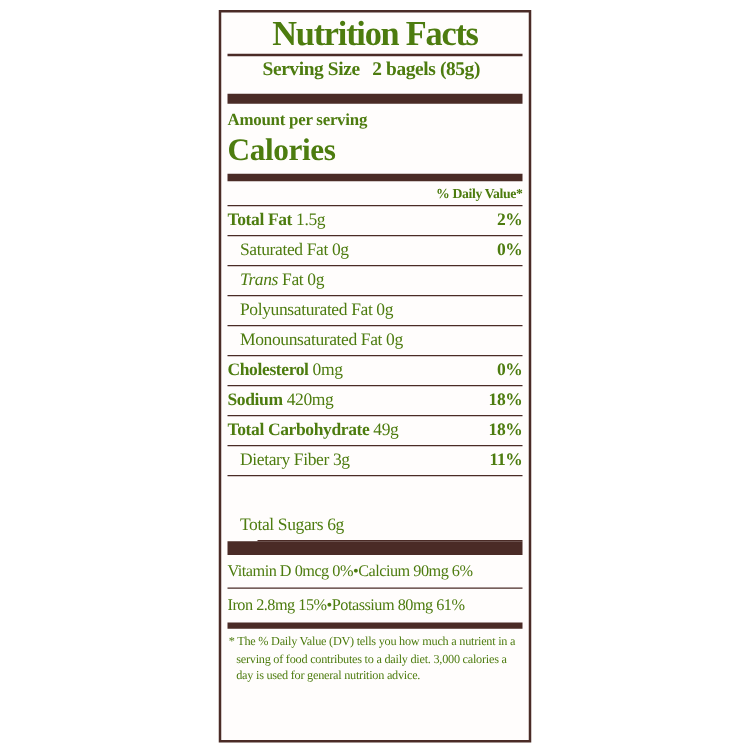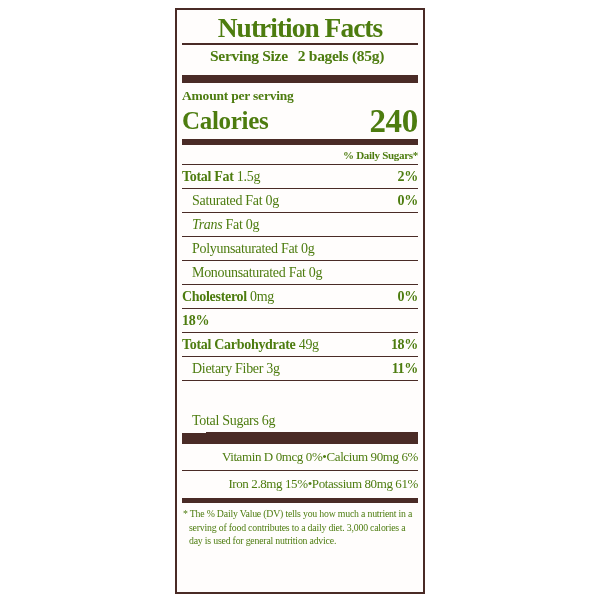--- a/index.html
+++ b/index.html
@@ -55,21 +55,21 @@
   .nrow.no-rule { border-bottom: none; margin-top: 28px; }
   .nrow .nm { white-space: nowrap; }
   .nrow .b { font-weight: bold; }
   .nrow .i { font-style: italic; }
   .nrow .dv { font-weight: bold; white-space: nowrap; }
   .ind-1 .nm { padding-left: 10px; }
   .ind-2 .nm { padding-left: 22px; }
   .rule-indented { border-bottom: 1px solid #4a2b26; margin-left: 24px; }
   .bar-protein { height: 11px; margin-top: 0px; }
   .micro-row {
-    display: flex; justify-content: flex-end; align-items: baseline;
+    display: flex; justify-content: flex-start; align-items: baseline;
     font-size: 13px; line-height: 16px; padding: 5px 0;
     white-space: nowrap; letter-spacing: -0.4px;
   }
   .micro-row.with-rule { border-bottom: 1px solid #4a2b26; }
   .bar-bottom { height: 5px; margin-top: 1px; }
   .footnote {
     font-size: 9.8px; line-height: 13.5px;
     padding: 4px 0 0 7px; text-indent: -6px;
     letter-spacing: -0.2px;
   }
@@ -85,26 +85,25 @@
 
     <div class="serving-size">
       <span>Serving Size</span><span class="ss-value">2 bagels (85g)</span>
     </div>
 
     <div class="bar bar-top"></div>
 
     <div class="aps">Amount per serving</div>
     <div class="calories-row">
       <span class="calories-label">Calories</span>
-      <span class="calories-value">240</span>
     </div>
 
     <div class="bar bar-mid"></div>
 
-    <div class="dv-header">% Daily Sugars*</div>
+    <div class="dv-header">% Daily Value*</div>
 
     <div class="nrow ind-0">
       <span class="nm"><span class="b">Total Fat</span><span class="i"></span><span> 1.5g</span></span>
       <span class="dv">2%</span>
     </div>
     <div class="nrow ind-1">
       <span class="nm"><span class="b"></span><span class="i"></span><span>Saturated Fat 0g</span></span>
       <span class="dv">0%</span>
     </div>
     <div class="nrow ind-1">
@@ -117,20 +116,21 @@
     </div>
     <div class="nrow ind-1">
       <span class="nm"><span class="b"></span><span class="i"></span><span>Monounsaturated Fat 0g</span></span>
       <span class="dv"></span>
     </div>
     <div class="nrow ind-0">
       <span class="nm"><span class="b">Cholesterol</span><span class="i"></span><span> 0mg</span></span>
       <span class="dv">0%</span>
     </div>
     <div class="nrow ind-0">
+      <span class="nm"><span class="b">Sodium</span><span class="i"></span><span> 420mg</span></span>
       <span class="dv">18%</span>
     </div>
     <div class="nrow ind-0">
       <span class="nm"><span class="b">Total Carbohydrate</span><span class="i"></span><span> 49g</span></span>
       <span class="dv">18%</span>
     </div>
     <div class="nrow ind-1">
       <span class="nm"><span class="b"></span><span class="i"></span><span>Dietary Fiber 3g</span></span>
       <span class="dv">11%</span>
     </div>

